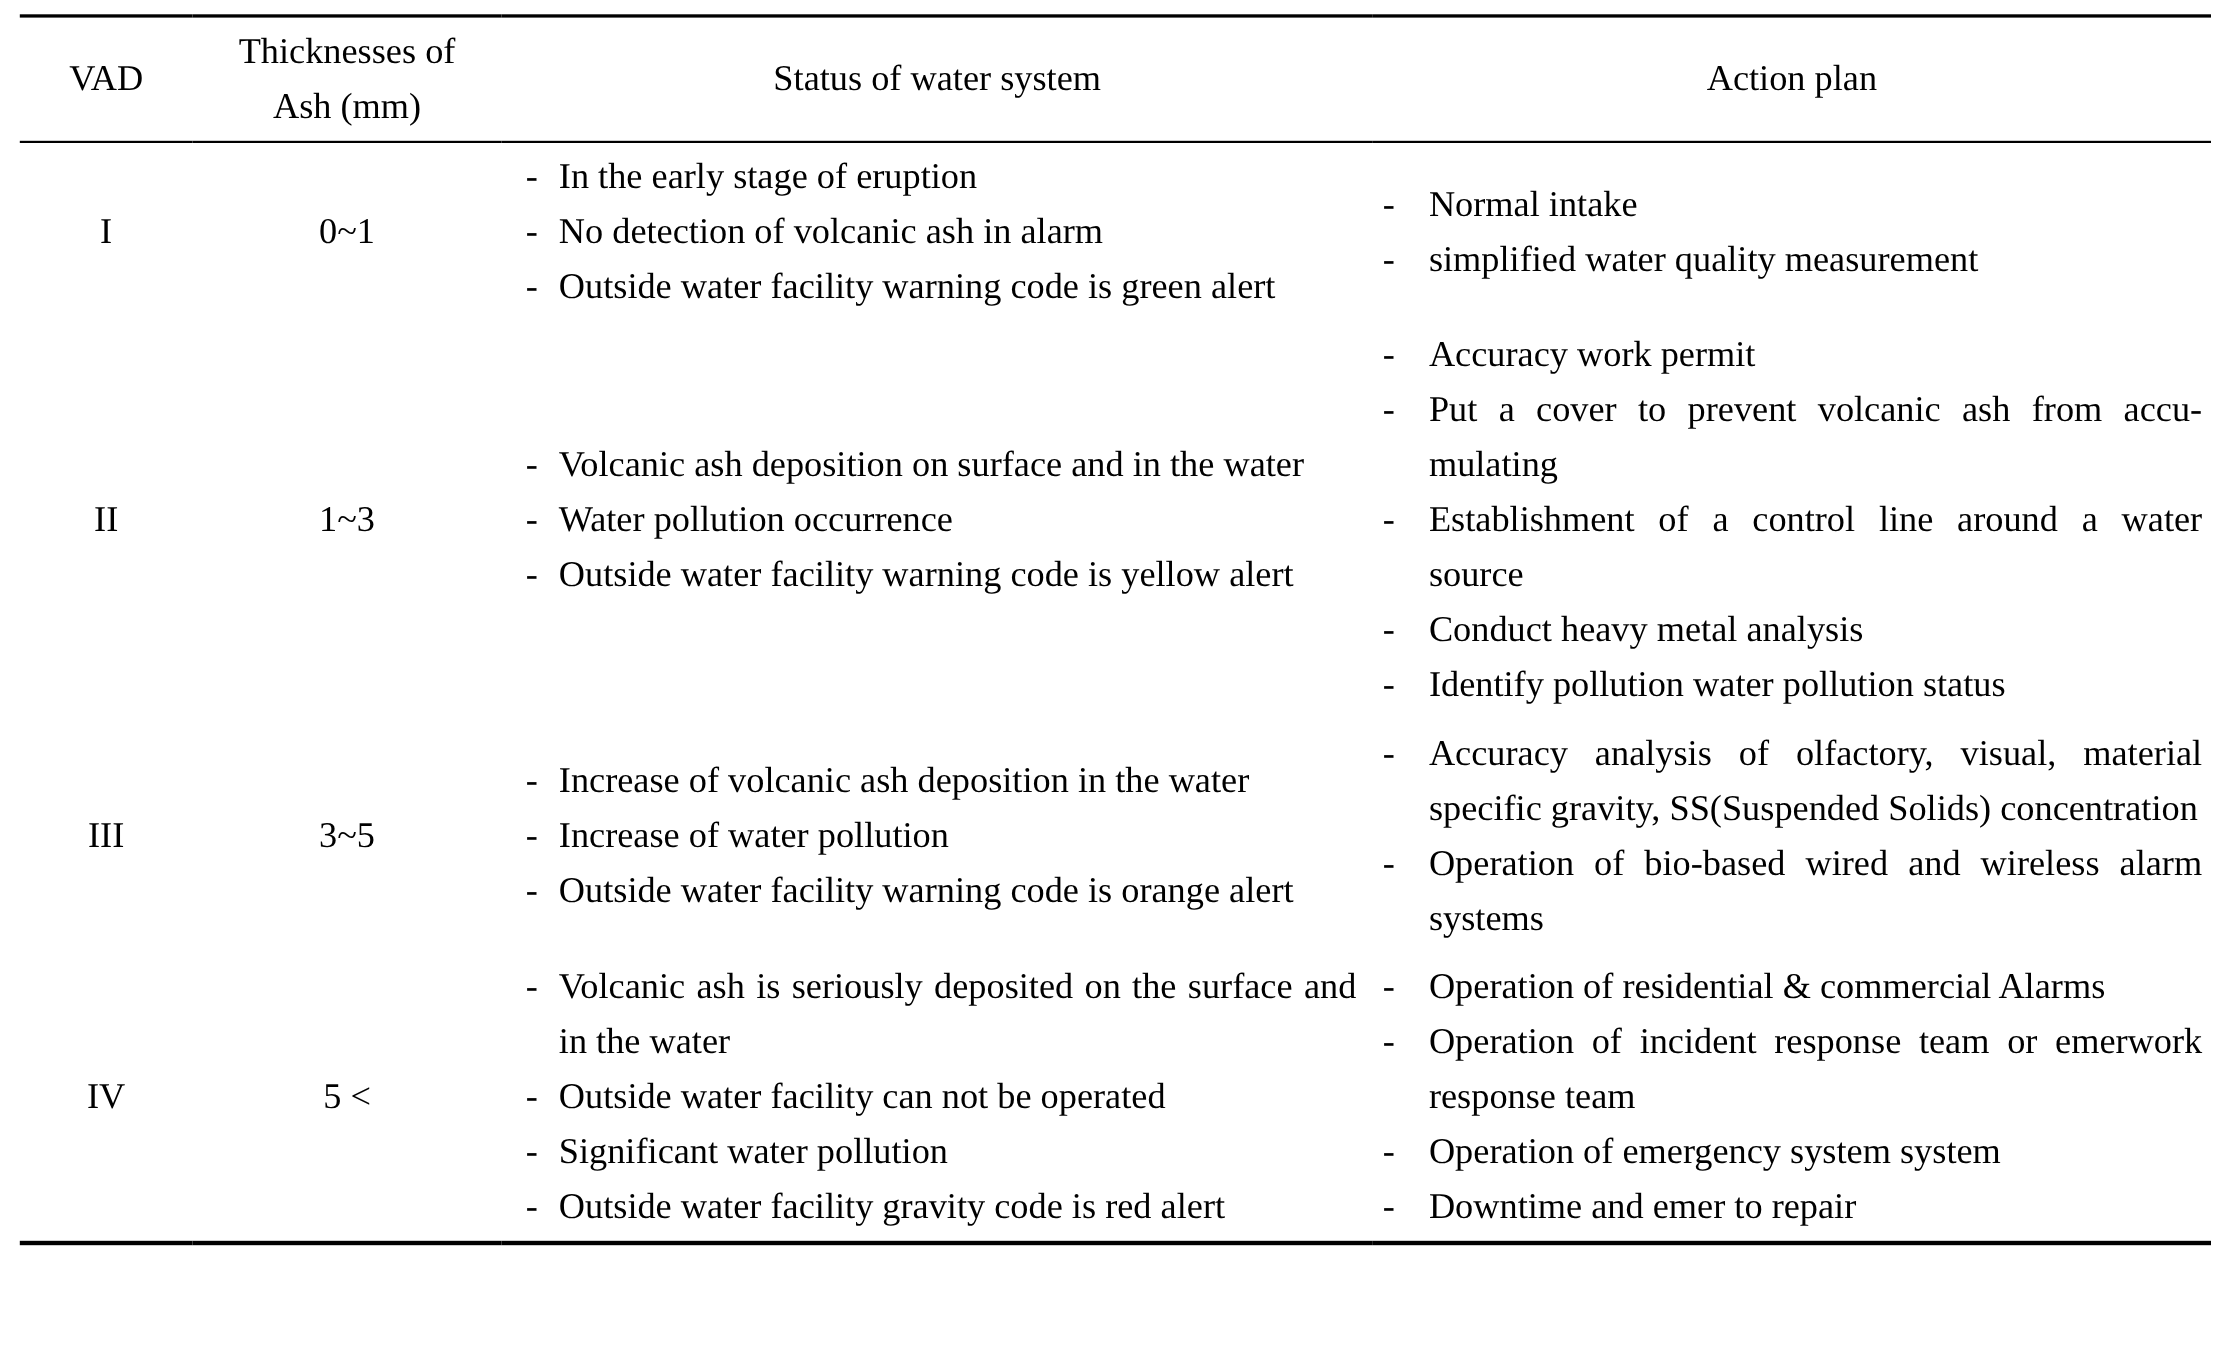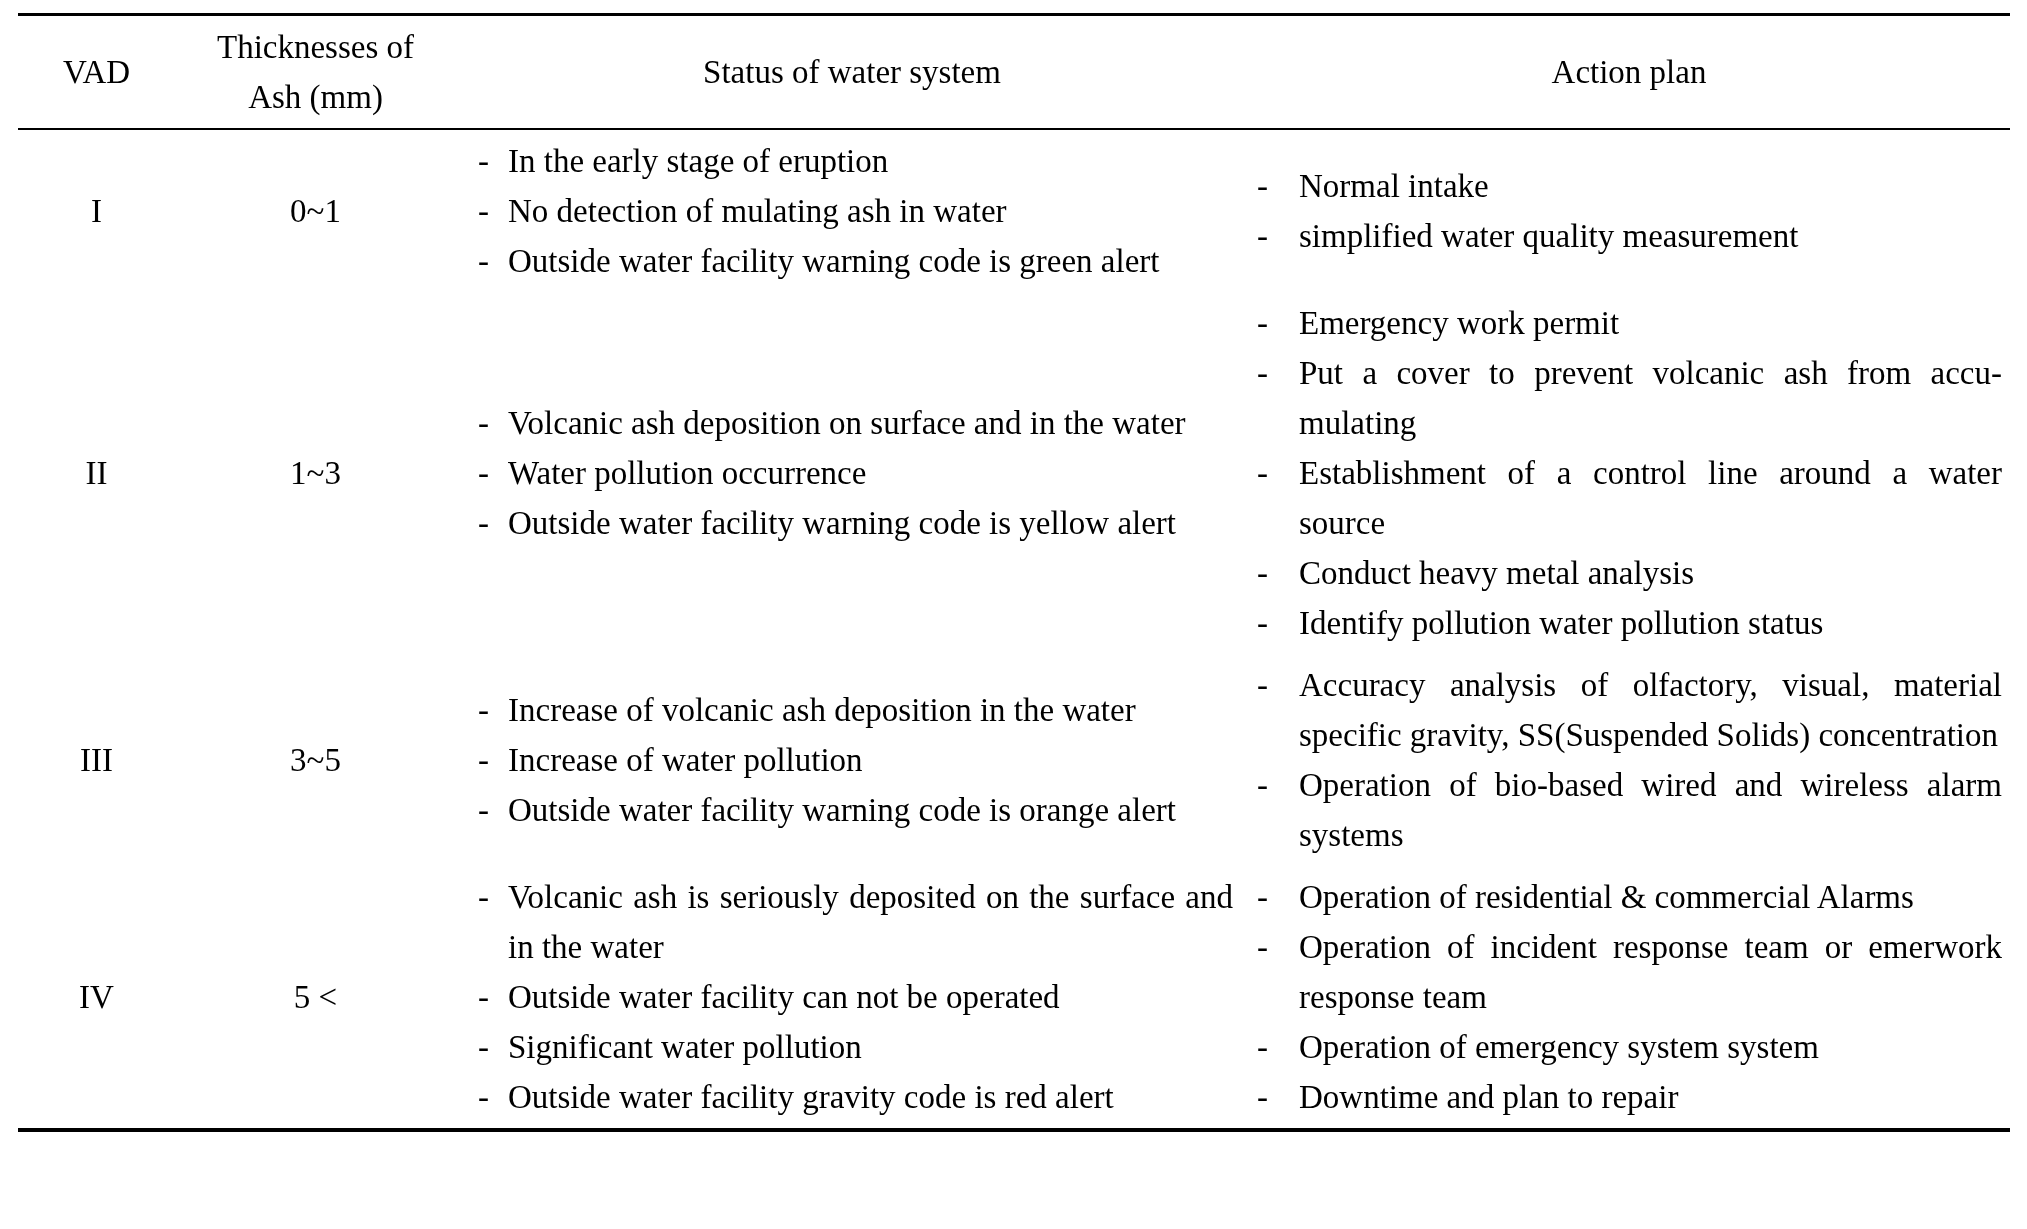--- a/index.html
+++ b/index.html
@@ -87,38 +87,38 @@
         <th>Status of water system</th>
         <th>Action plan</th>
       </tr>
     </thead>
     <tbody>
         <tr>
           <td class="vad-cell">I</td>
           <td class="thickness-cell">0~1</td>
           <td class="status-cell">
             <div class="item"><span class="dash">-</span><span>In the early stage of eruption</span></div>
-            <div class="item"><span class="dash">-</span><span>No detection of mulating ash in water</span></div>
+            <div class="item"><span class="dash">-</span><span>No detection of volcanic ash in alarm</span></div>
             <div class="item"><span class="dash">-</span><span>Outside water facility warning code is green alert</span></div>
           </td>
           <td class="action-cell">
             <div class="item"><span class="dash">-</span><span>Normal intake</span></div>
             <div class="item"><span class="dash">-</span><span>simplified water quality measurement</span></div>
           </td>
         </tr>
         <tr>
           <td class="vad-cell">II</td>
           <td class="thickness-cell">1~3</td>
           <td class="status-cell">
             <div class="item"><span class="dash">-</span><span>Volcanic ash deposition on surface and in the water</span></div>
             <div class="item"><span class="dash">-</span><span>Water pollution occurrence</span></div>
             <div class="item"><span class="dash">-</span><span>Outside water facility warning code is yellow alert</span></div>
           </td>
           <td class="action-cell">
-            <div class="item"><span class="dash">-</span><span>Emergency work permit</span></div>
+            <div class="item"><span class="dash">-</span><span>Accuracy work permit</span></div>
             <div class="item"><span class="dash">-</span><span>Put a cover to prevent volcanic ash from accu­mulating</span></div>
             <div class="item"><span class="dash">-</span><span>Establishment of a control line around a water source</span></div>
             <div class="item"><span class="dash">-</span><span>Conduct heavy metal analysis</span></div>
             <div class="item"><span class="dash">-</span><span>Identify pollution water pollution status</span></div>
           </td>
         </tr>
         <tr>
           <td class="vad-cell">III</td>
           <td class="thickness-cell">3~5</td>
           <td class="status-cell">
@@ -137,18 +137,18 @@
           <td class="status-cell">
             <div class="item"><span class="dash">-</span><span>Volcanic ash is seriously deposited on the surface and in the water</span></div>
             <div class="item"><span class="dash">-</span><span>Outside water facility can not be operated</span></div>
             <div class="item"><span class="dash">-</span><span>Significant water pollution</span></div>
             <div class="item"><span class="dash">-</span><span>Outside water facility gravity code is red alert</span></div>
           </td>
           <td class="action-cell">
             <div class="item"><span class="dash">-</span><span>Operation of residential &amp; commercial Alarms</span></div>
             <div class="item"><span class="dash">-</span><span>Operation of incident response team or emer­work response team</span></div>
             <div class="item"><span class="dash">-</span><span>Operation of emergency system system</span></div>
-            <div class="item"><span class="dash">-</span><span>Downtime and plan to repair</span></div>
+            <div class="item"><span class="dash">-</span><span>Downtime and emer to repair</span></div>
           </td>
         </tr>
       </tbody>
   </table>
 </div>
 
 </body></html>

